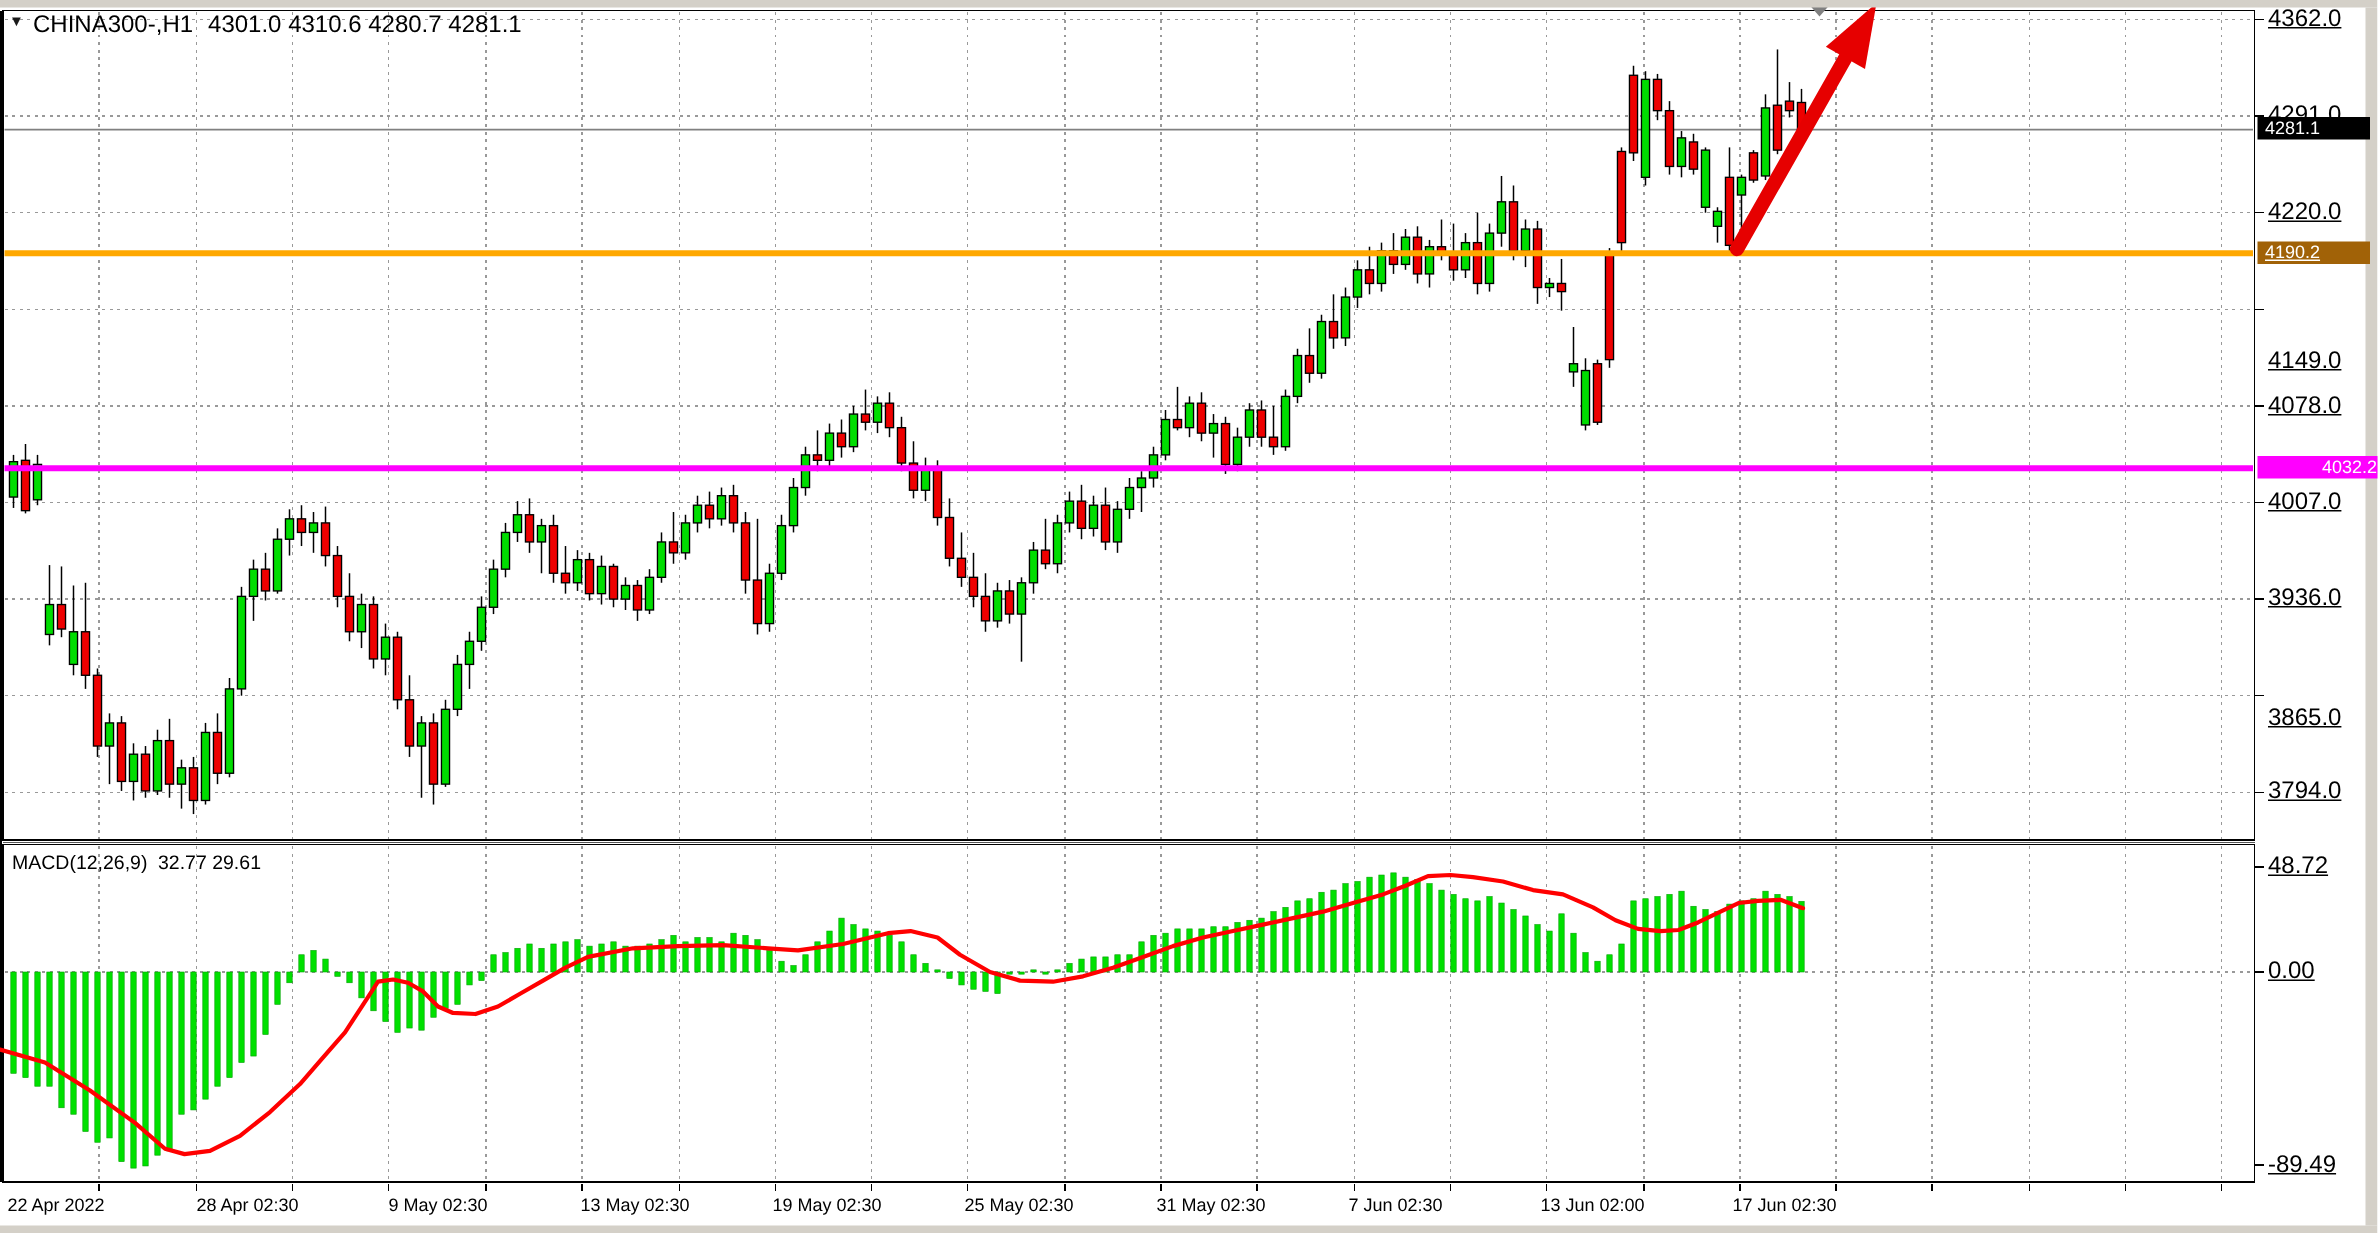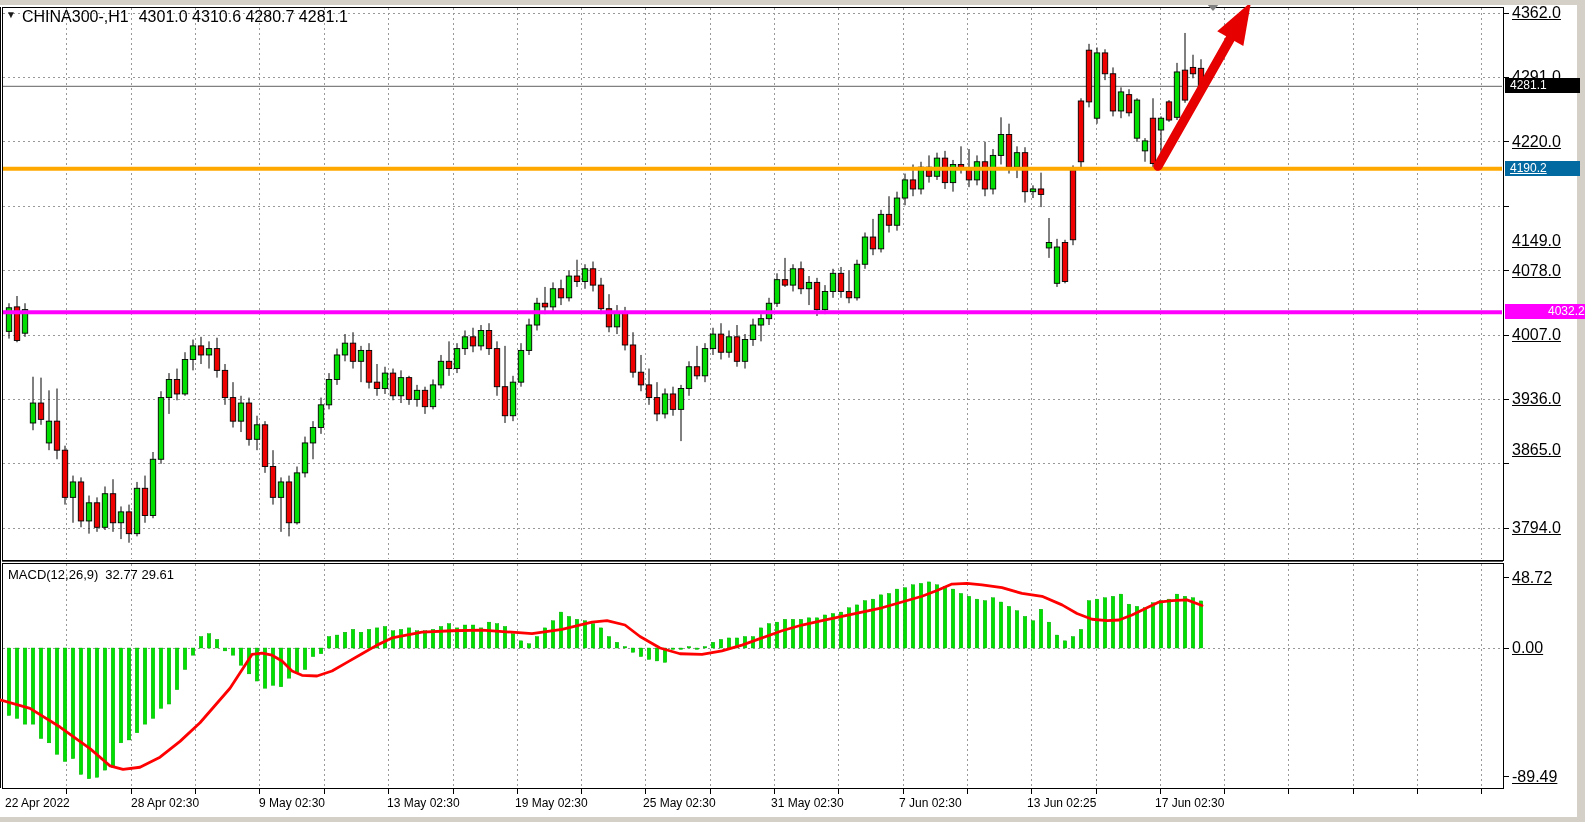--- a/index.html
+++ b/index.html
@@ -21,21 +21,21 @@
   #symbol-dropdown{left:6px;top:9px;font-size:10px;color:#1a1a1a;}
   #macd-title{left:8px;top:567px;font-size:13px;}
   #macd-title .vals{margin-left:7px;}
   .axis-label{position:absolute;left:1512px;font-size:16px;height:14px;line-height:14px;color:#000;text-decoration:underline;}
   .time-label{position:absolute;top:796px;font-size:12px;height:14px;line-height:14px;color:#000;}
   .price-badge{
     position:absolute;left:1505px;width:70px;height:15px;line-height:15px;
     font-size:12px;color:#fff;padding-left:5px;z-index:5;
   }
   #badge-last{background:#000000;}
-  #badge-orange{background:#0369a1;text-decoration:underline;}
+  #badge-orange{background:#a16207;text-decoration:underline;}
   #badge-magenta{background:#ff00ff;}
 </style>
 </head>
 <body>
 
 <div id="stage">
 
   <svg id="chart-canvas" width="1585" height="822">
       <rect x="2" y="7" width="1501" height="553" fill="#fff" stroke="#000" stroke-width="1" shape-rendering="crispEdges"></rect>
       <rect x="2" y="563" width="1501" height="225" fill="#fff" stroke="#000" stroke-width="1" shape-rendering="crispEdges"></rect>
@@ -616,33 +616,33 @@
   </div>
 
   <div id="labels">
       <div class="axis-label" style="left: 1512px; top: 6px;">4362.0</div>
       <div class="axis-label" style="left: 1512px; top: 70.4px;">4291.0</div>
       <div class="axis-label" style="left: 1512px; top: 134.8px;">4220.0</div>
       <div class="axis-label" style="left: 1512px; top: 199.2px; margin-top: 35px;">4149.0</div>
       <div class="axis-label" style="left: 1512px; top: 263.6px;">4078.0</div>
       <div class="axis-label" style="left: 1512px; top: 328px;">4007.0</div>
       <div class="axis-label" style="left: 1512px; top: 392.4px;">3936.0</div>
-      <div class="axis-label" style="left: 1512px; top: 443px;">3865.0</div>
+      <div class="axis-label" style="left: 1512px; top: 472px;">3865.0</div>
       <div class="axis-label" style="left: 1512px; top: 521.2px;">3794.0</div>
       <div class="axis-label" style="left: 1512px; top: 570.999px;">48.72</div>
       <div class="axis-label" style="left: 1512px; top: 641px;">0.00</div>
       <div class="axis-label" style="left: 1512px; top: 769.579px;">-89.49</div>
       <div class="time-label" style="left: 5px; top: 796px;">22 Apr 2022</div>
       <div class="time-label" style="left: 131px; top: 796px;">28 Apr 02:30</div>
       <div class="time-label" style="left: 259px; top: 796px;">9 May 02:30</div>
       <div class="time-label" style="left: 387px; top: 796px;">13 May 02:30</div>
       <div class="time-label" style="left: 515px; top: 796px;">19 May 02:30</div>
       <div class="time-label" style="left: 643px; top: 796px;">25 May 02:30</div>
       <div class="time-label" style="left: 771px; top: 796px;">31 May 02:30</div>
       <div class="time-label" style="left: 899px; top: 796px;">7 Jun 02:30</div>
-      <div class="time-label" style="left: 1027px; top: 796px;">13 Jun 02:25</div>
+      <div class="time-label" style="left: 1027px; top: 796px;">13 Jun 02:00</div>
       <div class="time-label" style="left: 1155px; top: 796px;">17 Jun 02:30</div>
     </div>
 
   <div id="badge-last" class="price-badge" style="top: 78.3797px;">4281.1</div>
   <div id="badge-orange" class="price-badge" style="top: 160.83px;">4190.2</div>
   <div id="badge-magenta" class="price-badge" style="top: 304.143px; padding-left: 43px;">4032.2</div>
 </div>
 
 </body></html>

